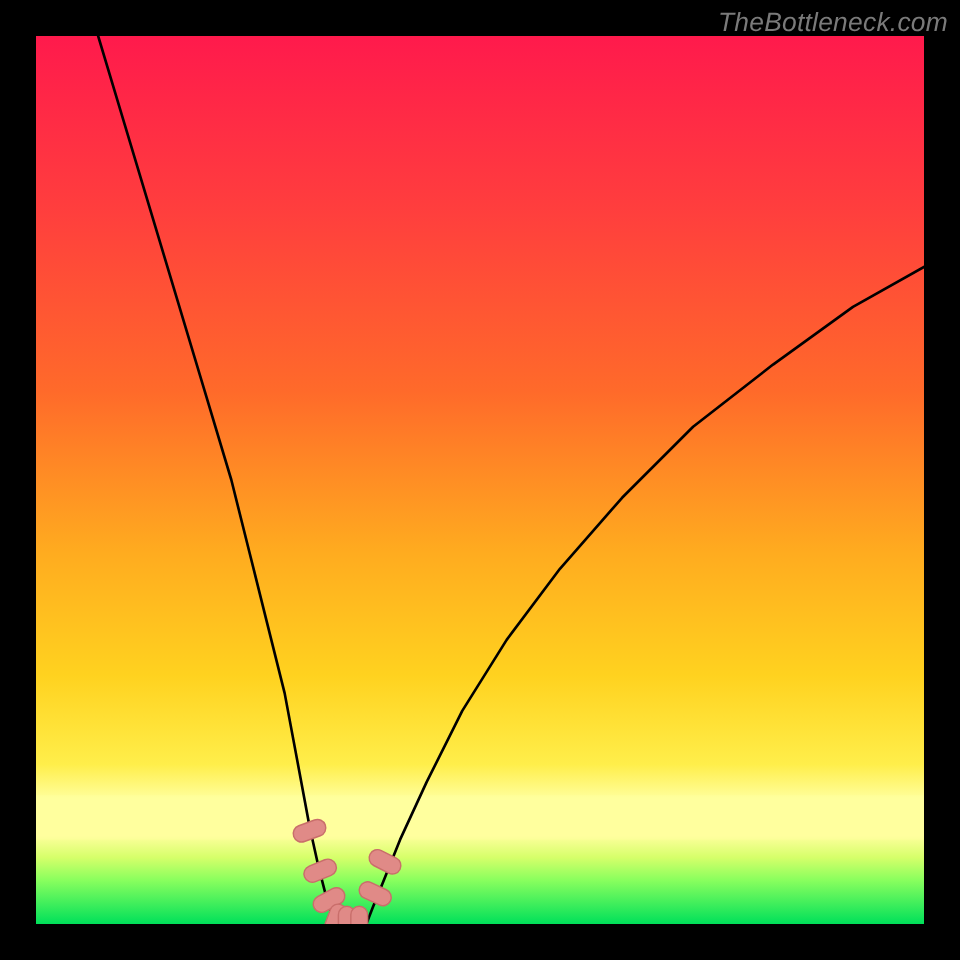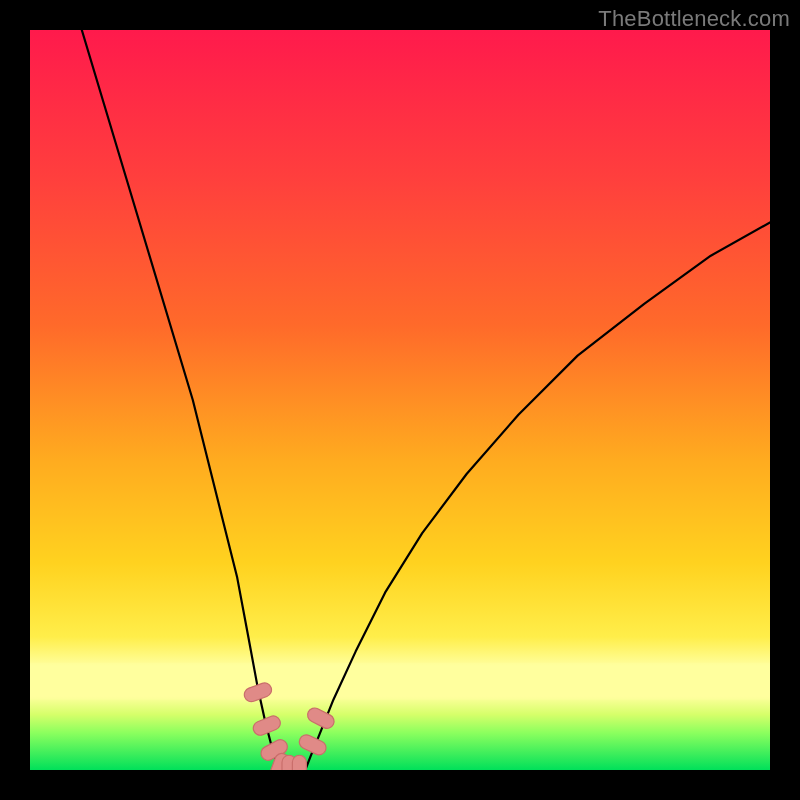--- a/index.html
+++ b/index.html
@@ -9,20 +9,21 @@
     height: 800px;
     background: #000;
     overflow: hidden;
     font-family: Arial, Helvetica, sans-serif;
   }
   .frame {
     position: relative;
     width: 800px;
     height: 800px;
     background: #000;
+    font-style: italic;
   }
   .watermark {
     position: absolute;
     top: 6px;
     right: 10px;
     color: #7a7a7a;
     font-size: 22px;
     font-weight: 400;
     letter-spacing: 0.2px;
     z-index: 50;

